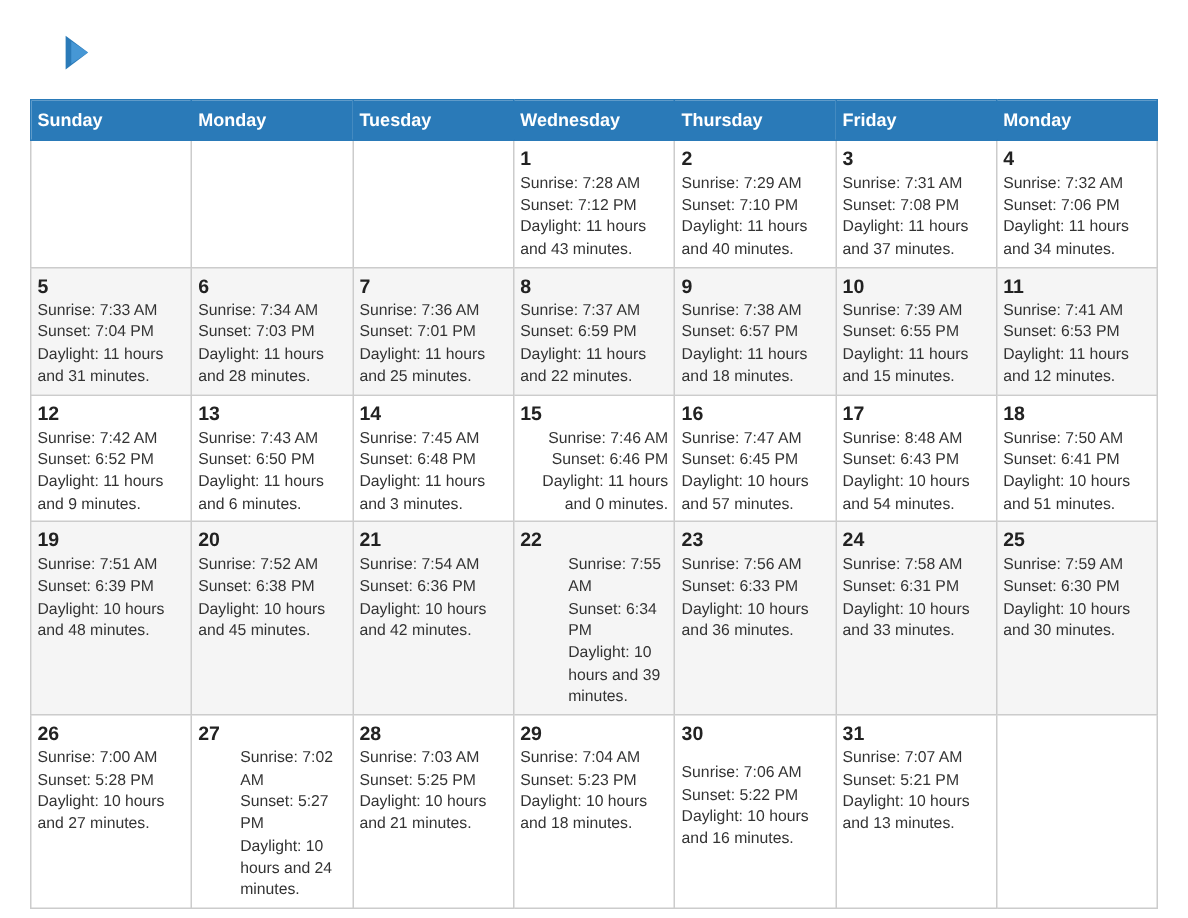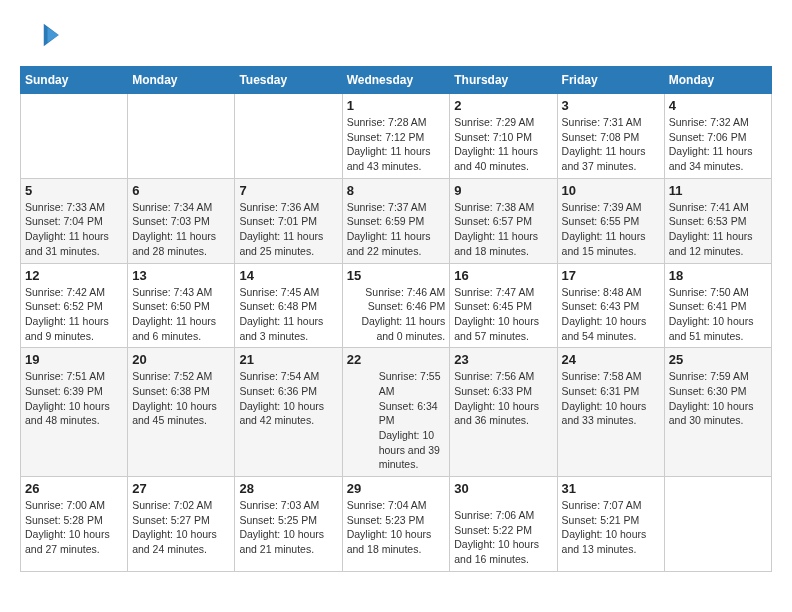--- a/index.html
+++ b/index.html
@@ -279,21 +279,21 @@
       </tr>
       <tr>
         <td>
           <div class="day-number">26</div>
           <div class="day-info" style="white-space: pre-line;">Sunrise: 7:00 AM
 Sunset: 5:28 PM
 Daylight: 10 hours and 27 minutes.</div>
         </td>
         <td>
           <div class="day-number">27</div>
-          <div class="day-info" style="white-space: pre-line;">Sunrise: 7:02 AM
+          <div class="day-info" style="white-space: pre-line; margin-left: 28px;">Sunrise: 7:02 AM
 Sunset: 5:27 PM
 Daylight: 10 hours and 24 minutes.</div>
         </td>
         <td>
           <div class="day-number">28</div>
           <div class="day-info" style="white-space: pre-line;">Sunrise: 7:03 AM
 Sunset: 5:25 PM
 Daylight: 10 hours and 21 minutes.</div>
         </td>
         <td>

